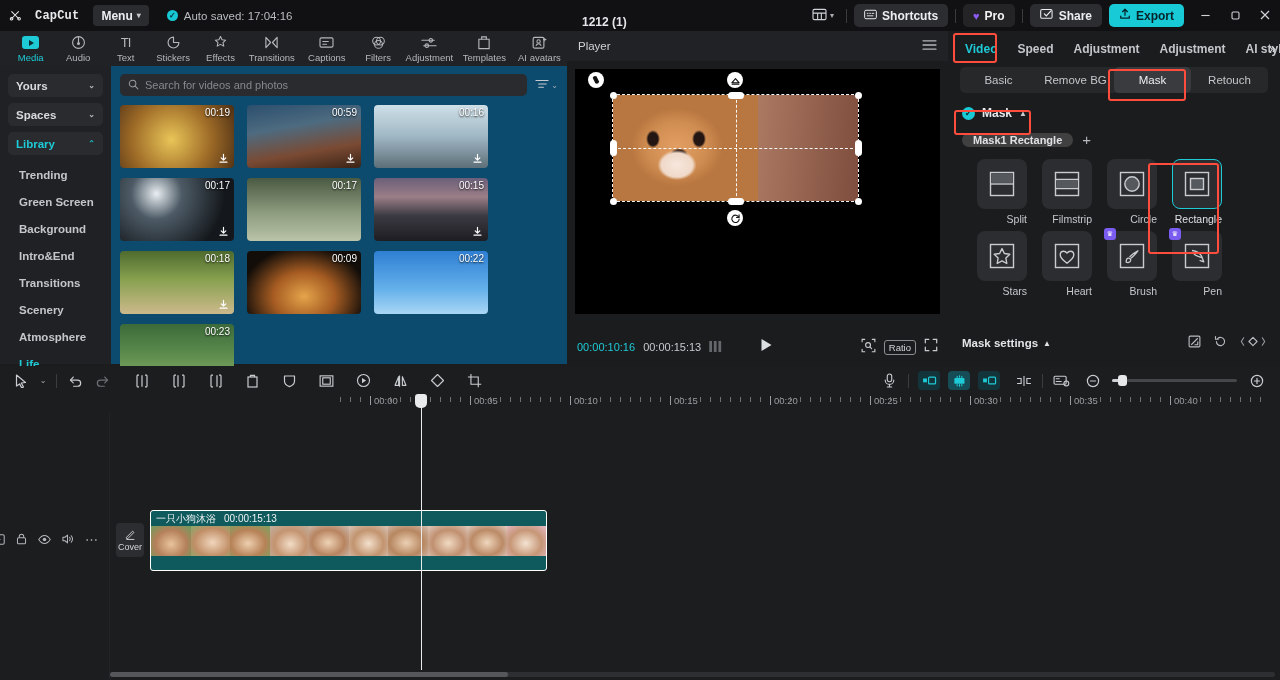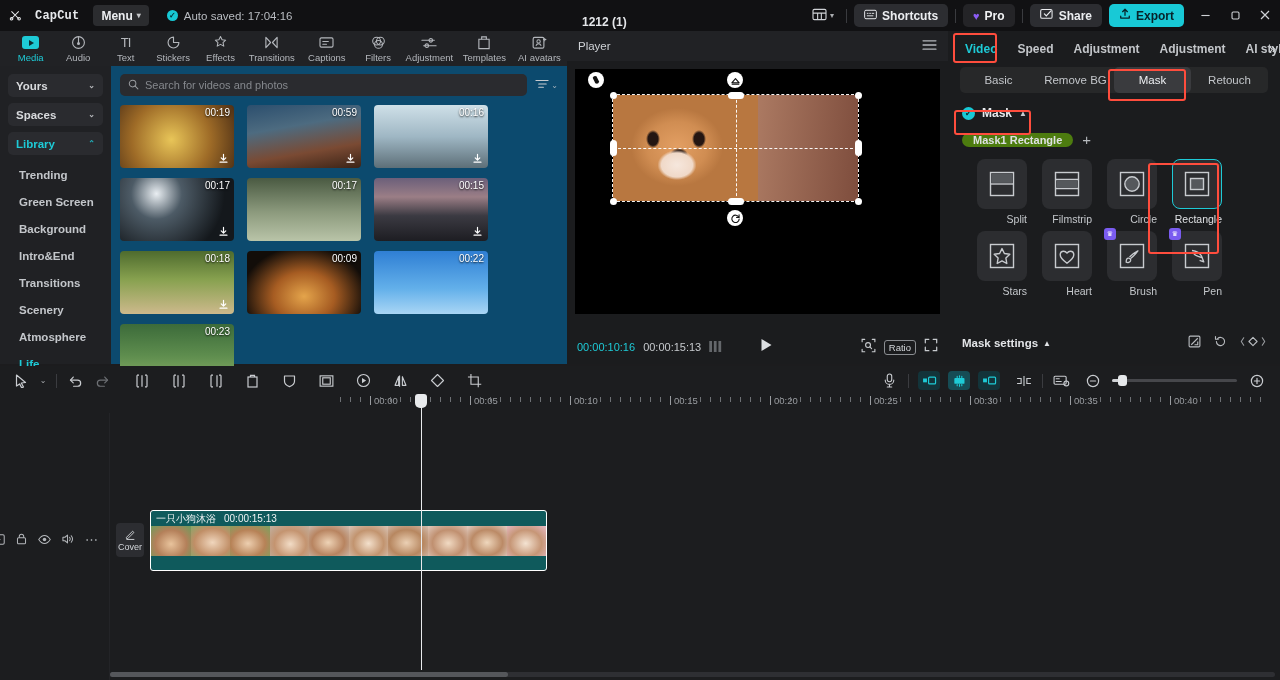--- a/index.html
+++ b/index.html
@@ -190,21 +190,21 @@
   .rp-subtab.active { background: #3a3b3e; color: #eceef1; }
   .mask-head { display: flex; align-items: center; gap: 7px; padding: 13px 0 0 14px; }
   .mask-check {
     width: 13px; height: 13px; border-radius: 50%; background: #18c9d6;
     display: flex; align-items: center; justify-content: center;
     font-size: 9px; color: #06282c; font-weight: bold;
   }
   .mask-title { font-size: 12px; font-weight: bold; color: #e7e9ec; }
   .mask-chips { display: flex; align-items: center; gap: 9px; padding: 11px 0 0 14px; }
   .chip {
-    height: 14px; padding: 0 11px; border-radius: 11px; background: #4d7c0f;
+    height: 14px; padding: 0 11px; border-radius: 11px; background: #404040;
     display: flex; align-items: center; font-size: 11px; font-weight: bold; color: #dfe1e4; cursor: pointer;
   }
   .chip-add { font-size: 15px; color: #b7babe; cursor: pointer; }
   .shapes { padding: 11px 0 0 14px; display: grid; grid-template-columns: repeat(4, 65px); gap: 6px 0; }
   .shape-cell { width: 65px; display: flex; flex-direction: column; align-items: flex-end; cursor: pointer; }
   .shape-box {
     width: 50px; height: 50px; border-radius: 8px; background: #2c2d30;
     display: flex; align-items: center; justify-content: center; position: relative;
   }
   .shape-cell.sel .shape-box { border: 1.5px solid #1ecad6; background: #2c2d30; }

